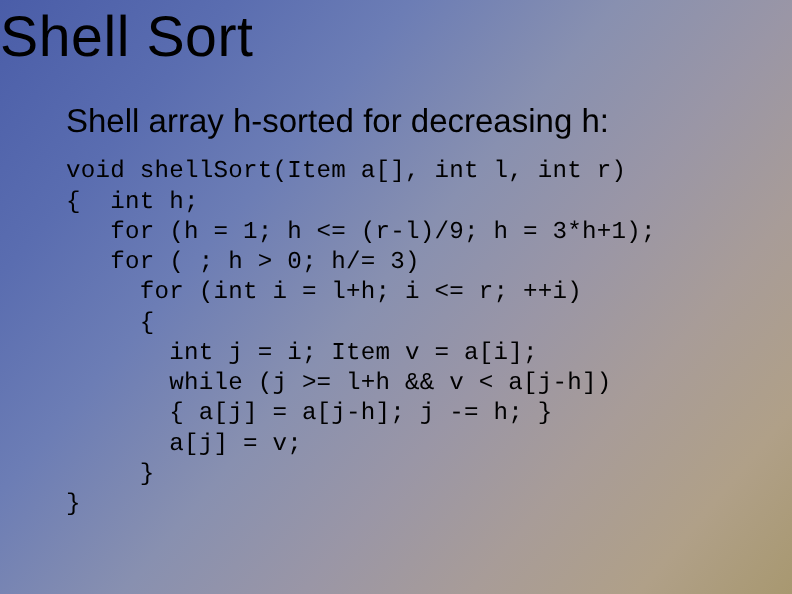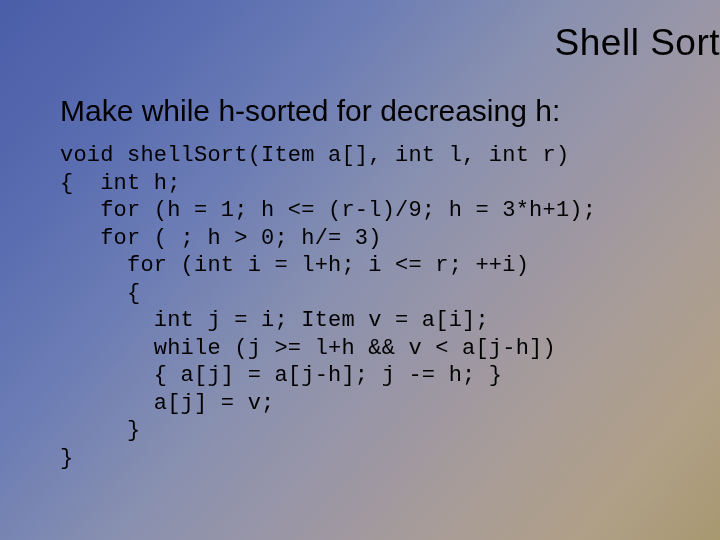--- a/index.html
+++ b/index.html
@@ -19,24 +19,24 @@
       #8890b0 48%,
       #9a96a6 62%,
       #a89c98 75%,
       #b0a088 88%,
       #a89870 100%);
     position: relative;
     font-family: Arial, Helvetica, sans-serif;
     color: #000;
   }
   .title {
-    font-size: 37px;
+    font-size: 52px;
     font-weight: 400;
-    text-align: right;
-    padding-top: 22px;
+    text-align: left;
+    padding-top: 4px;
     letter-spacing: 0.5px;
   }
   .subtitle {
     font-size: 30px;
     font-weight: 400;
     margin: 30px 0 0 60px;
   }
   .code {
     font-family: "Courier New", Courier, monospace;
     font-size: 22px;
@@ -45,21 +45,21 @@
     margin: 14px 0 0 60px;
     line-height: 1.25;
     letter-spacing: 0.2px;
   }
 </style>
 </head>
 <body>
 
 <div class="slide">
   <div class="title">Shell Sort</div>
-  <div class="subtitle">Make while h-sorted for decreasing h:</div>
+  <div class="subtitle">Shell array h-sorted for decreasing h:</div>
   <div class="code">void shellSort(Item a[], int l, int r)
 {  int h;
    for (h = 1; h &lt;= (r-l)/9; h = 3*h+1);
    for ( ; h &gt; 0; h/= 3)
      for (int i = l+h; i &lt;= r; ++i)
      {
        int j = i; Item v = a[i];
        while (j &gt;= l+h &amp;&amp; v &lt; a[j-h])
        { a[j] = a[j-h]; j -= h; }
        a[j] = v;

